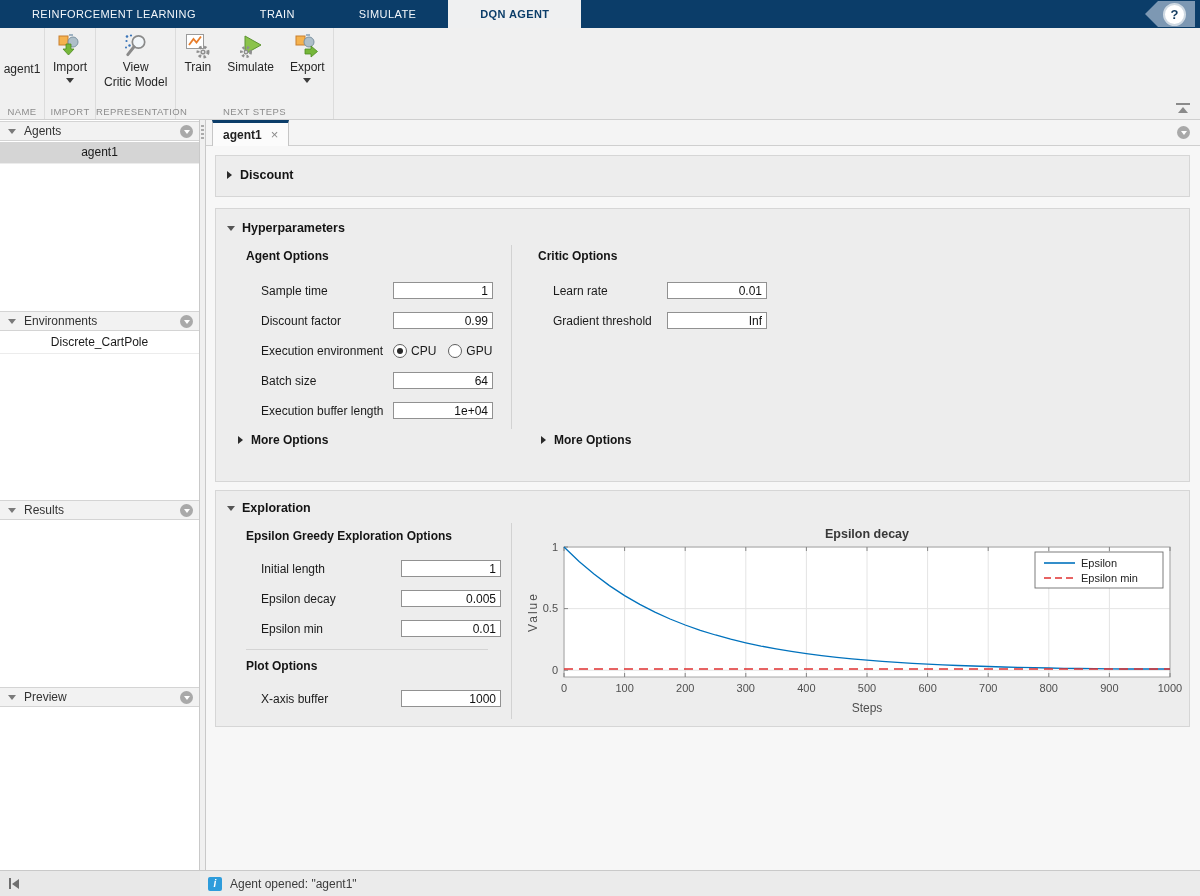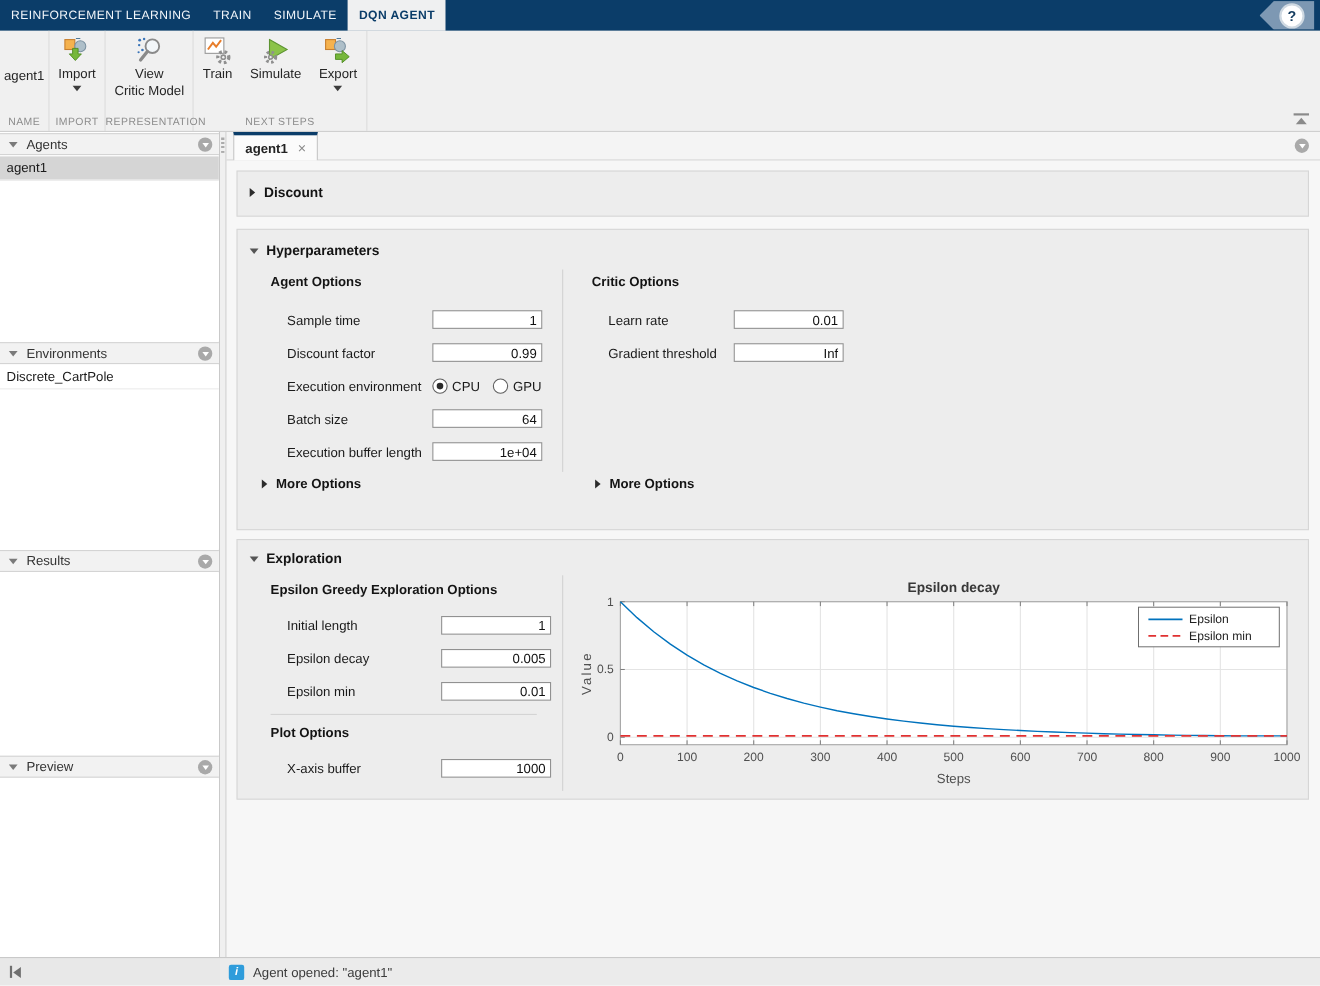--- a/index.html
+++ b/index.html
@@ -1,21 +1,21 @@
 <!DOCTYPE html>
 <html><head>
 <meta charset="utf-8">
 <style>
   html,body{margin:0;padding:0;}
   body{width:1200px;height:896px;position:relative;overflow:hidden;
        font-family:"Liberation Sans",sans-serif;background:#f7f7f7;color:#1a1a1a;}
 
   
   #topbar{position:absolute;left:0;top:0;right:0;height:28px;background:#0b3d69;display:flex;}
-  .top-tab{line-height:28px;padding:0 10px;font-size:11px;color:#f2f6fa;letter-spacing:.4px;cursor:default;}
+  .top-tab{line-height:28px;padding:0 32px;font-size:11px;color:#f2f6fa;letter-spacing:.4px;cursor:default;}
   .top-tab.active{background:#eff0f1;color:#0b3d69;font-weight:700;}
   #help-btn{position:absolute;top:1px;right:5px;width:50px;height:26px;
     background:#7d98b3;clip-path:polygon(0 50%,13px 0,100% 0,100% 100%,13px 100%);
     display:flex;align-items:center;justify-content:center;}
   #help-btn .qcircle{width:19px;height:19px;border-radius:50%;background:#fff;border:2px solid #cfd9e2;
     display:flex;align-items:center;justify-content:center;font-size:13px;font-weight:700;color:#123a5e;margin-left:9px;}
 
   
   #ribbon{position:absolute;left:0;top:28px;right:0;height:92px;background:#f0f0f0;
           border-bottom:1px solid #cfcfcf;display:flex;box-sizing:border-box;}
@@ -30,21 +30,21 @@
   .caret-down{width:0;height:0;border-left:4px solid transparent;border-right:4px solid transparent;
               border-top:5px solid #3c3c3c;margin-top:4px;}
   .gnext{display:flex;align-items:flex-start;}
   #ribbon-collapse{position:absolute;right:10px;bottom:6px;width:14px;cursor:default;}
   #ribbon-collapse .bar{height:2px;background:#8a8a8a;margin-bottom:2px;}
   #ribbon-collapse .tri{width:0;height:0;margin:0 auto;border-left:5px solid transparent;
      border-right:5px solid transparent;border-bottom:6px solid #8a8a8a;}
 
   
   #sidebar{position:absolute;left:0;top:120px;width:200px;bottom:26px;background:#fff;
-           border-right:1px solid #c9c9c9;box-sizing:border-box;}
+           border-right:1px solid #c9c9c9;box-sizing:border-box;text-align:center;}
   .sb-header{position:absolute;left:0;right:0;height:20px;background:#f2f2f2;
      border-top:1px solid #d4d4d4;border-bottom:1px solid #d4d4d4;display:flex;align-items:center;
      padding:0 6px;box-sizing:border-box;}
   .sb-header .tri{width:0;height:0;border-left:4px solid transparent;border-right:4px solid transparent;
      border-top:5px solid #7a7a7a;margin:0 8px 0 2px;}
   .sb-header .ttl{font-size:12px;color:#333;}
   .sb-header .sp{flex:1;}
   .menu-circle{width:13px;height:13px;border-radius:50%;background:#a9a9a9;
      display:flex;align-items:center;justify-content:center;cursor:default;}
   .menu-circle .mtri{width:0;height:0;border-left:3px solid transparent;border-right:3px solid transparent;

